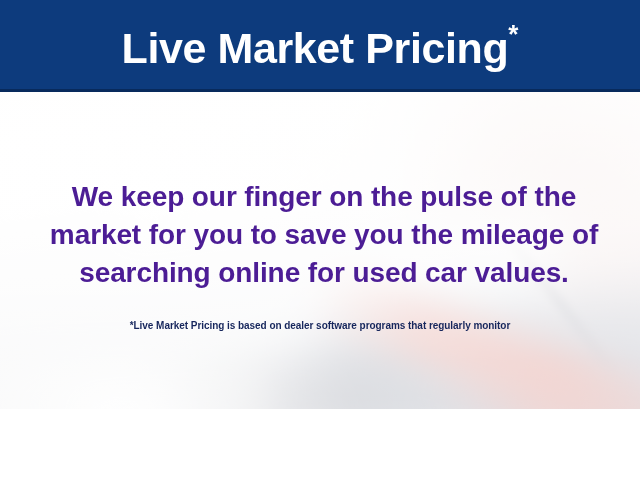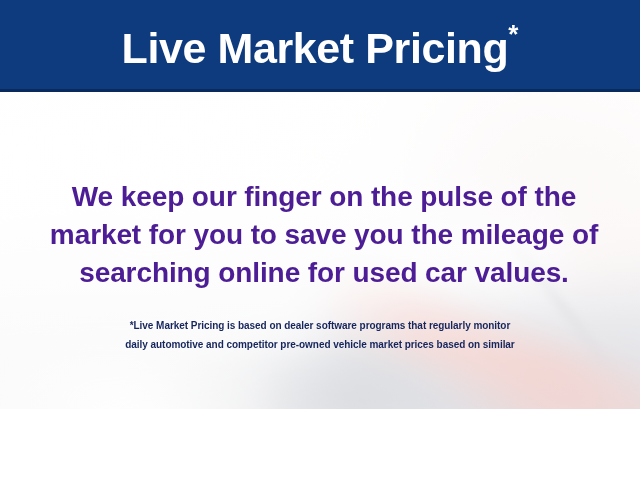--- a/index.html
+++ b/index.html
@@ -207,16 +207,15 @@
   </div>
 
   <div id="headline">
     <span class="hl-line">We keep our finger on the pulse of the</span>
     <span class="hl-line">market for you to save you the mileage of</span>
     <span class="hl-line">searching online for used car values.</span>
   </div>
 
   <div id="fineprint">
     <span class="fp-line">*Live Market Pricing is based on dealer software programs that regularly monitor</span>
-    <span class="fp-line">daily automotive and competitor pre-owned vehicle market prices based on similar</span>
   </div>
 
 </div>
 
 </body></html>

